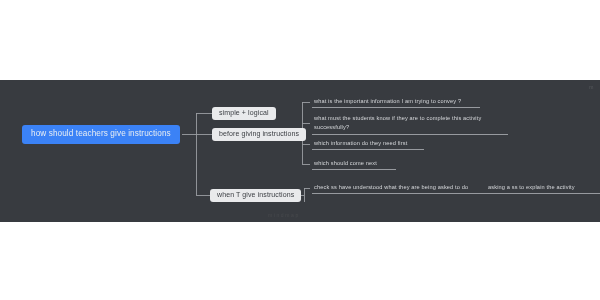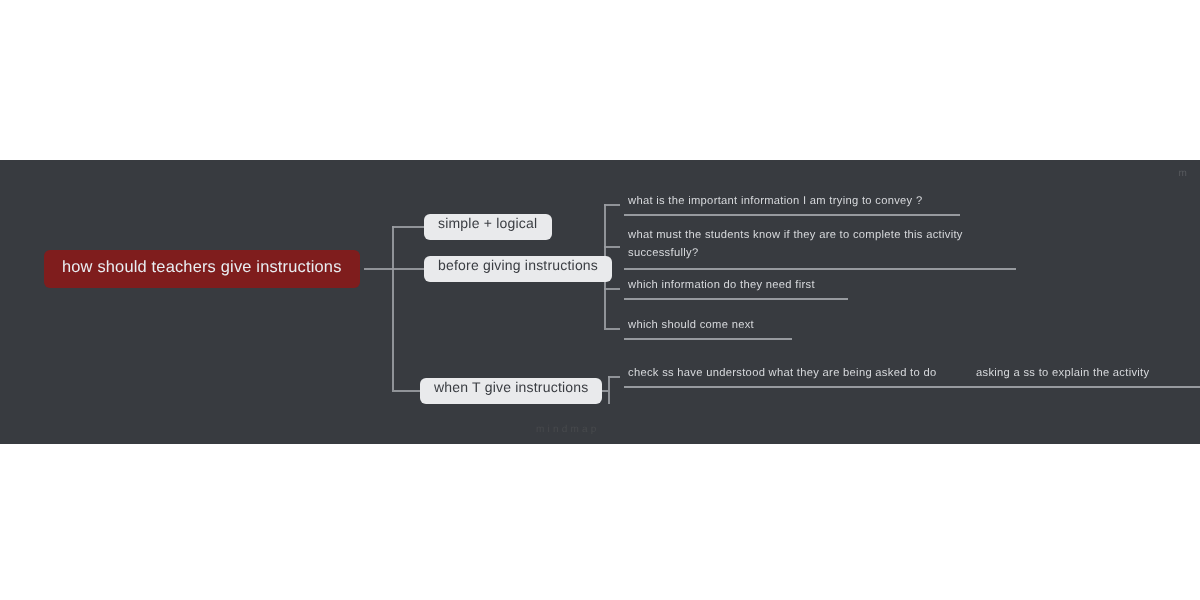--- a/index.html
+++ b/index.html
@@ -21,21 +21,21 @@
   
   .node{
     position:absolute;
     box-sizing:border-box;
     display:flex;align-items:center;
     border-radius:3px;
     line-height:1.25;
     white-space:nowrap;
   }
   .root-node{
-    background:#7f1d1d;
+    background:#3b82f6;
     color:#e9eef2;
     font-size:8.2px;
     padding:0 9px;
     height:19px;
     border-radius:3px;
     letter-spacing:.1px;
   }
   .branch-node{
     background:#e9eaec;
     color:#3a3d42;

